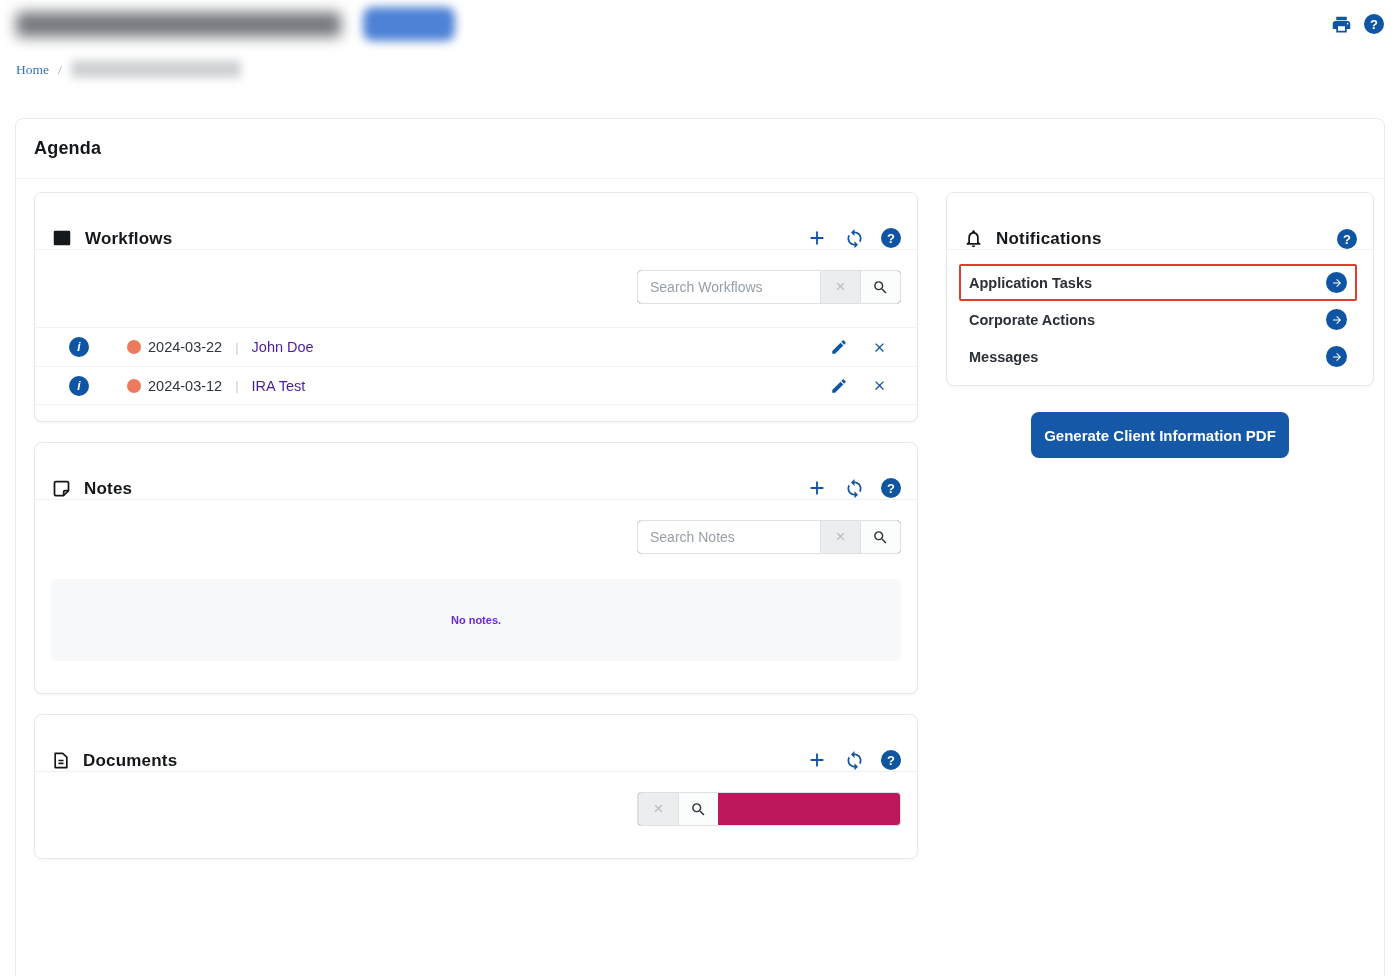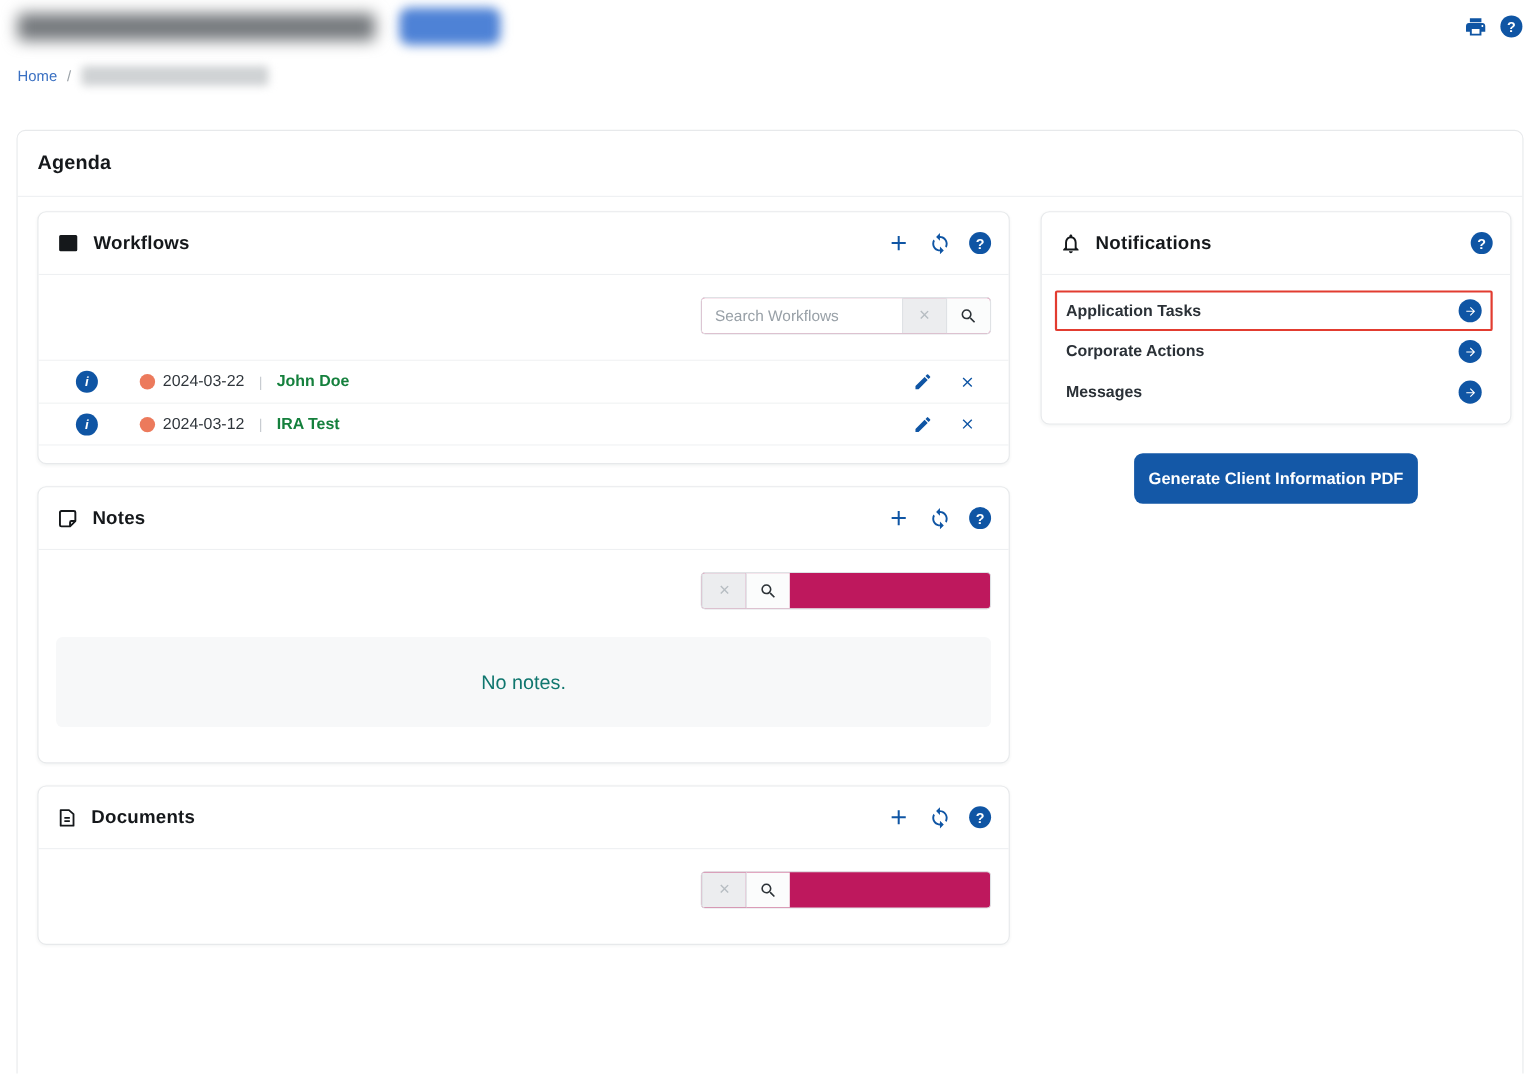--- a/index.html
+++ b/index.html
@@ -9,38 +9,38 @@
   
   .topbar { height:48px; display:flex; align-items:center; padding:0 16px; }
   .redact-title { width:325px; height:25px; background:#74787c; filter:blur(7px); border-radius:4px; }
   .redact-btn { width:92px; height:34px; background:#4e82d6; filter:blur(5px); border-radius:9px; margin-left:22px; }
   .topbar-right { margin-left:auto; display:flex; align-items:center; gap:12px; }
   .icon-blue { color:#0f55a4; }
   .help-circle { width:20px; height:20px; border-radius:50%; background:#0f55a4; color:#fff;
                  font-size:13px; font-weight:700; display:flex; align-items:center; justify-content:center; }
 
   
-  .breadcrumb { padding:12px 16px 0; display:flex; align-items:center; gap:9px; font-size:13.5px; }
+  .breadcrumb { padding:12px 16px 0; display:flex; align-items:flex-end; gap:9px; font-size:13.5px;font-family:Liberation Serif, serif; }
   .crumb-home { color:#3a70c2; text-decoration:none; }
   .crumb-sep { color:#9aa1a7; }
   .redact-crumb { width:170px; height:18px; background:#cfd2d4; filter:blur(4px); border-radius:3px; }
 
   
   .outer { margin:40px 15px 0; border:1px solid #e7e9eb; border-radius:8px; min-height:870px; background:#fff; }
   .outer-header { height:60px; display:flex; align-items:center; padding:0 18px; border-bottom:1px solid #eef0f2; }
   .page-title { font-size:18px; font-weight:700; color:#15181b; letter-spacing:.2px; }
   .content { display:flex; gap:28px; padding:13px 18px 24px; }
   .col-left { width:884px; flex:none; }
   .col-right { width:428px; flex:none; }
 
   
   .card { border:1px solid #e7e9eb; border-radius:8px; background:#fff;
           box-shadow:0 1px 3px rgba(25,30,36,.05); }
   .card + .card { margin-top:20px; }
-  .card-header { height:57px; display:flex; align-items:center; padding:0 16px; border-bottom:1px solid #eef0f2; }
+  .card-header { height:57px; display:flex; align-items:flex-end; padding:0 16px; border-bottom:1px solid #eef0f2; }
   .card-title { font-size:17px; font-weight:700; color:#15181b; margin-left:12px; letter-spacing:.2px; }
   .header-icons { margin-left:auto; display:flex; align-items:center; gap:16px; }
   .hicon { color:#0f55a4; cursor:pointer; display:flex; }
 
   
   .search-row { display:flex; justify-content:flex-end; padding:20px 16px 0; }
   .search-group { display:flex; width:264px; height:34px; border:1px solid #dfe2e5; border-radius:4px;
                   overflow:hidden; background:#be185d; }
   .search-input { flex:1; min-width:0; border:none; outline:none; padding:0 12px; font-size:14px;
                   color:#333; font-family:"Liberation Sans", sans-serif; }
@@ -53,27 +53,27 @@
   
   .wf-rows { margin-top:23px; margin-bottom:16px; }
   .wf-row { display:flex; align-items:center; height:39px; border-top:1px solid #f0f2f3; padding:0 30px 0 34px; }
   .wf-row:last-child { border-bottom:1px solid #f0f2f3; }
   .info-badge { width:20px; height:20px; flex:none; border-radius:50%; background:#0f55a4; color:#fff;
                 font-size:12px; font-weight:700; font-style:italic; display:flex; align-items:center;
                 justify-content:center; cursor:pointer; }
   .dot { width:14px; height:14px; border-radius:50%; background:#ec7a5c; margin-left:38px; flex:none; }
   .wf-date { margin-left:7px; font-size:14.5px; font-weight:500; color:#2f353b; }
   .wf-sep { margin:0 13px; color:#c7cbd0; font-size:13px; }
-  .wf-name { font-size:14.5px; font-weight:700; color:#15803d;text-align:center; }
+  .wf-name { font-size:14.5px; font-weight:400; color:#4c1d95;text-align:center; }
   .row-actions { margin-left:auto; display:flex; align-items:center; gap:24px; }
   .act { color:#0f55a4; cursor:pointer; display:flex; }
 
   
   .empty-box { margin:25px 16px 0; height:82px; background:#f7f8f9; border-radius:6px;
-               display:flex; align-items:center; justify-content:center; font-size:18px; color:#0f766e; }
+               display:flex; align-items:center; justify-content:center; font-size:11px; color:#6d28d9;font-weight:bold; }
   .pad-bottom { padding-bottom:32px; }
 
   
   .notif-rows { padding:14px 16px 10px 12px; }
   .notif-row { height:37px; display:flex; align-items:center; justify-content:space-between;
                padding:0 8px; border:2px solid transparent; cursor:pointer; }
   .notif-row.highlight { border-color:#e23c30; border-radius:2px; }
   .notif-label { font-size:14.5px; font-weight:600; color:#2b3137; }
   .arrow-circle { width:21px; height:21px; flex:none; border-radius:50%; background:#0f55a4;
                   display:flex; align-items:center; justify-content:center; color:#fff; }
@@ -212,20 +212,21 @@
               <svg width="21" height="21" viewBox="0 0 24 24" fill="currentColor">
                   <path d="M12 4V1L8 5l4 4V6c3.31 0 6 2.69 6 6 0 1.01-.25 1.97-.7 2.8l1.46 1.46A7.93 7.93 0 0 0 20 12c0-4.42-3.58-8-8-8zm0 14c-3.31 0-6-2.69-6-6 0-1.01.25-1.97.7-2.8L5.24 7.74A7.93 7.93 0 0 0 4 12c0 4.42 3.58 8 8 8v3l4-4-4-4v3z"></path>
                 </svg>
             </span>
             <span class="help-circle">?</span>
           </div>
         </div>
 
         <div class="search-row">
           <div class="search-group">
+            <input class="search-input" type="text" placeholder="Search Notes" style="">
             <button class="seg-btn clear-btn">×</button>
             <button class="seg-btn srch-btn">
               <svg width="17" height="17" viewBox="0 0 24 24" fill="currentColor">
                   <path d="M15.5 14h-.79l-.28-.27A6.47 6.47 0 0 0 16 9.5 6.5 6.5 0 1 0 9.5 16c1.61 0 3.09-.59 4.23-1.57l.27.28v.79l5 4.99L20.49 19l-4.99-5zm-6 0C7.01 14 5 11.99 5 9.5S7.01 5 9.5 5 14 7.01 14 9.5 11.99 14 9.5 14z"></path>
                 </svg>
             </button>
           </div>
         </div>
 
         <div class="empty-box">No notes.</div>

